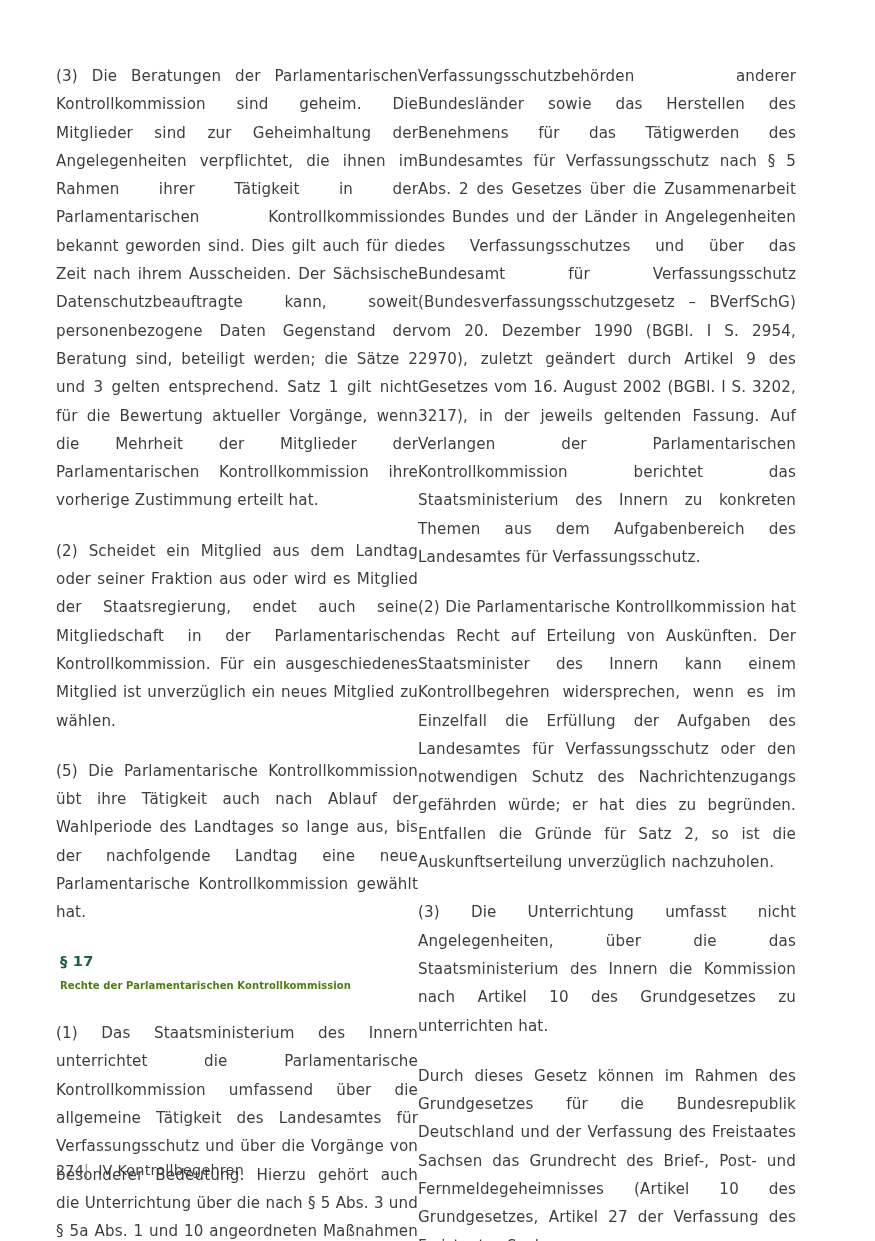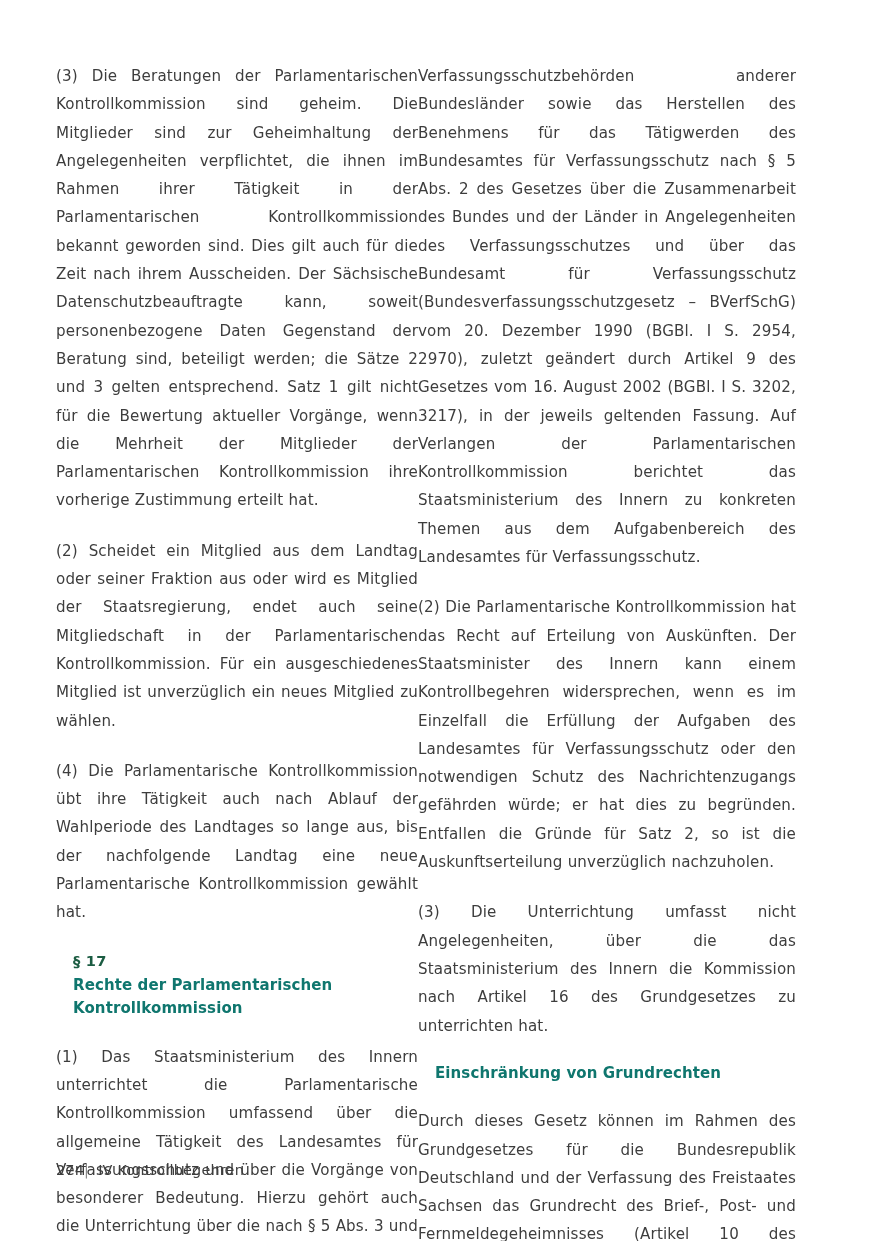--- a/index.html
+++ b/index.html
@@ -46,36 +46,36 @@
     text-align: justify;
     text-justify: inter-word;
     color: #3d3d3d;
     letter-spacing: 0.15px;
     word-spacing: 0.2px;
     hyphens: none;
   }
   p.body-text.last-para { margin-bottom: 0; }
 
   .section-block {
-    margin: 0 0 22px 17px;
+    margin: 0 0 22px 4px;
   }
   .section-block.top-gap { margin-top: 6px; }
 
   .section-num {
     font-size: 14.6px;
     line-height: 23px;
     color: #1b5c42;
     font-weight: bold;
     letter-spacing: 0.2px;
     margin: 0 0 2px 0;
   }
   .section-title {
-    font-size: 15px;
+    font-size: 10px;
     line-height: 23.5px;
-    color: #0f766e;
+    color: #4d7c0f;
     font-weight: bold;
     letter-spacing: 0.1px;
     margin: 0;
   }
 
   .footer {
     position: absolute;
     left: 56px;
     top: 1160px;
     font-size: 14.4px;
@@ -96,41 +96,40 @@
 <div class="page">
 
   <div class="columns">
 
     <div class="col col-left">
 
       <p class="body-text">(3) Die Beratungen der Parlamentarischen Kontrollkommission sind geheim. Die Mitglieder sind zur Geheimhaltung der Angelegenheiten verpflichtet, die ihnen im Rahmen ihrer Tätigkeit in der Parlamentarischen Kontrollkommission bekannt geworden sind. Dies gilt auch für die Zeit nach ihrem Ausscheiden. Der Sächsische Datenschutzbeauftragte kann, soweit personenbezogene Daten Gegenstand der Beratung sind, beteiligt werden; die Sätze 2 und 3 gelten entsprechend. Satz 1 gilt nicht für die Bewertung aktueller Vorgänge, wenn die Mehrheit der Mitglieder der Parlamentarischen Kontrollkommission ihre vorherige Zustimmung erteilt hat.</p>
 
       <p class="body-text">(2) Scheidet ein Mitglied aus dem Landtag oder seiner Fraktion aus oder wird es Mitglied der Staatsregierung, endet auch seine Mitgliedschaft in der Parlamentarischen Kontrollkommission. Für ein ausgeschiedenes Mitglied ist unverzüglich ein neues Mitglied zu wählen.</p>
 
-      <p class="body-text">(4) Die Parlamentarische Kontrollkommission übt ihre Tätigkeit auch nach Ablauf der Wahlperiode des Landtages so lange aus, bis der nachfolgende Landtag eine neue Parlamentarische Kontrollkommission gewählt hat.</p>
+      <p class="body-text">(5) Die Parlamentarische Kontrollkommission übt ihre Tätigkeit auch nach Ablauf der Wahlperiode des Landtages so lange aus, bis der nachfolgende Landtag eine neue Parlamentarische Kontrollkommission gewählt hat.</p>
 
       <div class="section-block top-gap">
         <div class="section-num">§ 17</div>
         <div class="section-title">Rechte der Parlamentarischen Kontrollkommission</div>
       </div>
 
       <p class="body-text last-para">(1) Das Staatsministerium des Innern unterrichtet die Parlamentarische Kontrollkommission umfassend über die allgemeine Tätigkeit des Landesamtes für Verfassungsschutz und über die Vorgänge von besonderer Bedeutung. Hierzu gehört auch die Unterrichtung über die nach § 5 Abs. 3 und § 5a Abs. 1 und 10 angeordneten Maßnahmen und die nach § 5a Abs. 9 getroffenen Entscheidungen. Ebenso umfasst die Unterrichtung auch das Tätigwerden von</p>
 
     </div>
 
     <div class="col col-right">
 
       <p class="body-text">Verfassungsschutzbehörden anderer Bundesländer sowie das Herstellen des Benehmens für das Tätigwerden des Bundesamtes für Verfassungsschutz nach § 5 Abs. 2 des Gesetzes über die Zusammenarbeit des Bundes und der Länder in Angelegenheiten des Verfassungsschutzes und über das Bundesamt für Verfassungsschutz (Bundesverfassungsschutzgesetz – BVerfSchG) vom 20. Dezember 1990 (BGBl. I S. 2954, 2970), zuletzt geändert durch Artikel 9 des Gesetzes vom 16. August 2002 (BGBl. I S. 3202, 3217), in der jeweils geltenden Fassung. Auf Verlangen der Parlamentarischen Kontrollkommission berichtet das Staatsministerium des Innern zu konkreten Themen aus dem Aufgabenbereich des Landesamtes für Verfassungsschutz.</p>
 
       <p class="body-text">(2) Die Parlamentarische Kontrollkommission hat das Recht auf Erteilung von Auskünften. Der Staatsminister des Innern kann einem Kontrollbegehren widersprechen, wenn es im Einzelfall die Erfüllung der Aufgaben des Landesamtes für Verfassungsschutz oder den notwendigen Schutz des Nachrichtenzugangs gefährden würde; er hat dies zu begründen. Entfallen die Gründe für Satz 2, so ist die Auskunftserteilung unverzüglich nachzuholen.</p>
 
-      <p class="body-text">(3) Die Unterrichtung umfasst nicht Angelegenheiten, über die das Staatsministerium des Innern die Kommission nach Artikel 16 des Grundgesetzes zu unterrichten hat.</p>
+      <p class="body-text">(3) Die Unterrichtung umfasst nicht Angelegenheiten, über die das Staatsministerium des Innern die Kommission nach Artikel 10 des Grundgesetzes zu unterrichten hat.</p>
 
       <div class="section-block top-gap">
-        <div class="section-title">Einschränkung von Grundrechten</div>
       </div>
 
       <p class="body-text last-para">Durch dieses Gesetz können im Rahmen des Grundgesetzes für die Bundesrepublik Deutschland und der Verfassung des Freistaates Sachsen das Grundrecht des Brief-, Post- und Fernmeldegeheimnisses (Artikel 10 des Grundgesetzes, Artikel 27 der Verfassung des Freistaates Sach-</p>
 
     </div>
 
   </div>
 
   <div class="footer">
     <span class="footer-page-num">274</span>

